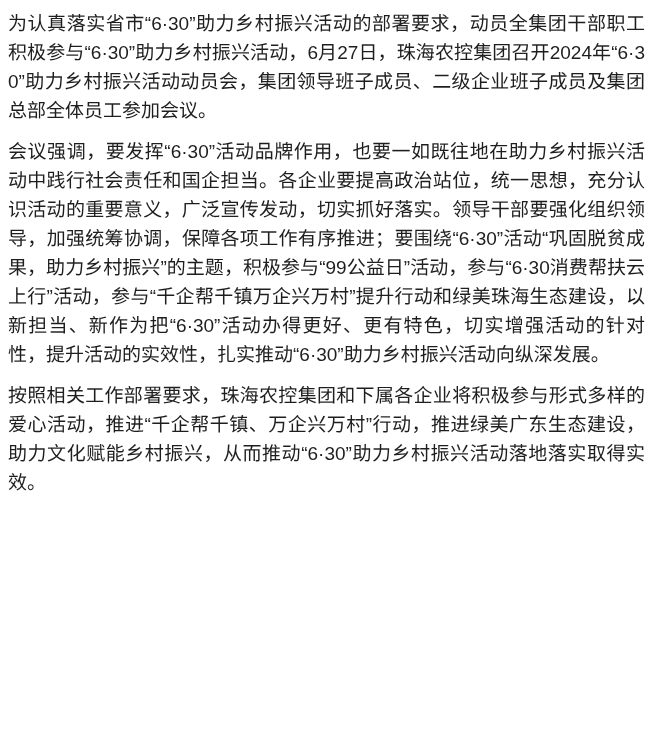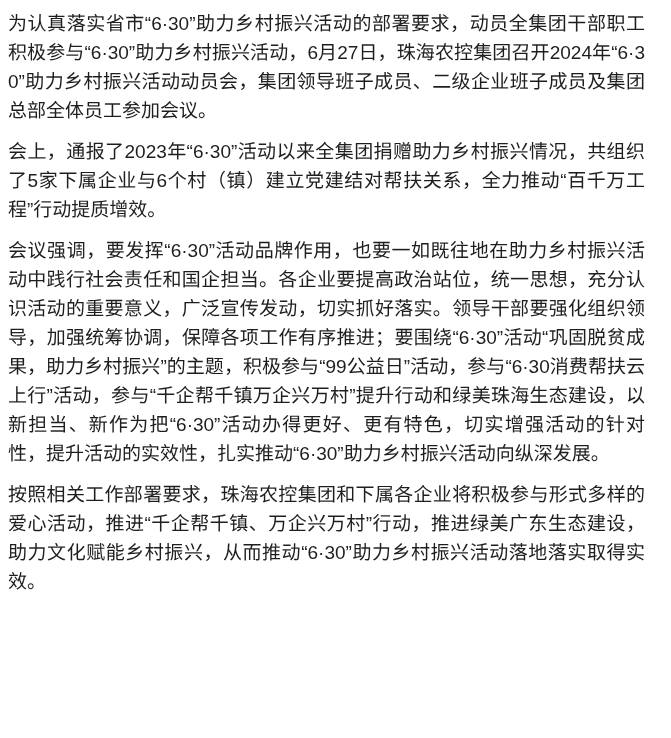--- a/index.html
+++ b/index.html
@@ -29,17 +29,16 @@
   }
   .article p:last-child {
     margin-bottom: 0;
   }
 </style>
 </head>
 <body>
 
 <div class="article">
   <p>为认真落实省市“6·30”助力乡村振兴活动的部署要求，动员全集团干部职工积极参与“6·30”助力乡村振兴活动，6月27日，珠海农控集团召开2024年“6·30”助力乡村振兴活动动员会，集团领导班子成员、二级企业班子成员及集团总部全体员工参加会议。</p>
-  <p>会上，通报了2023年“6·30”活动以来全集团捐赠助力乡村振兴情况，共组织了5家下属企业与6个村（镇）建立党建结对帮扶关系，全力推动“百千万工程”行动提质增效。</p>
   <p>会议强调，要发挥“6·30”活动品牌作用，也要一如既往地在助力乡村振兴活动中践行社会责任和国企担当。各企业要提高政治站位，统一思想，充分认识活动的重要意义，广泛宣传发动，切实抓好落实。领导干部要强化组织领导，加强统筹协调，保障各项工作有序推进；要围绕“6·30”活动“巩固脱贫成果，助力乡村振兴”的主题，积极参与“99公益日”活动，参与“6·30消费帮扶云上行”活动，参与“千企帮千镇万企兴万村”提升行动和绿美珠海生态建设，以新担当、新作为把“6·30”活动办得更好、更有特色，切实增强活动的针对性，提升活动的实效性，扎实推动“6·30”助力乡村振兴活动向纵深发展。</p>
   <p>按照相关工作部署要求，珠海农控集团和下属各企业将积极参与形式多样的爱心活动，推进“千企帮千镇、万企兴万村”行动，推进绿美广东生态建设，助力文化赋能乡村振兴，从而推动“6·30”助力乡村振兴活动落地落实取得实效。</p>
 
 </div>
 
 </body></html>

